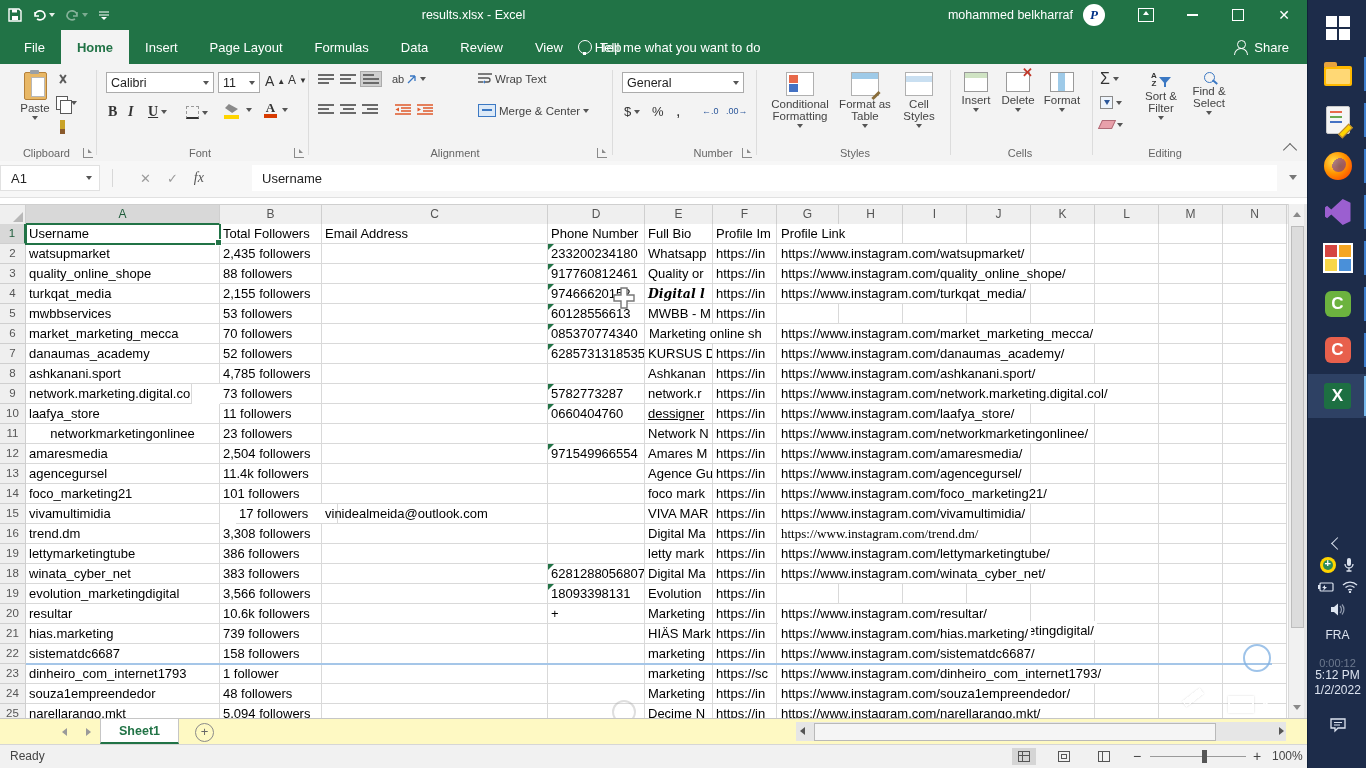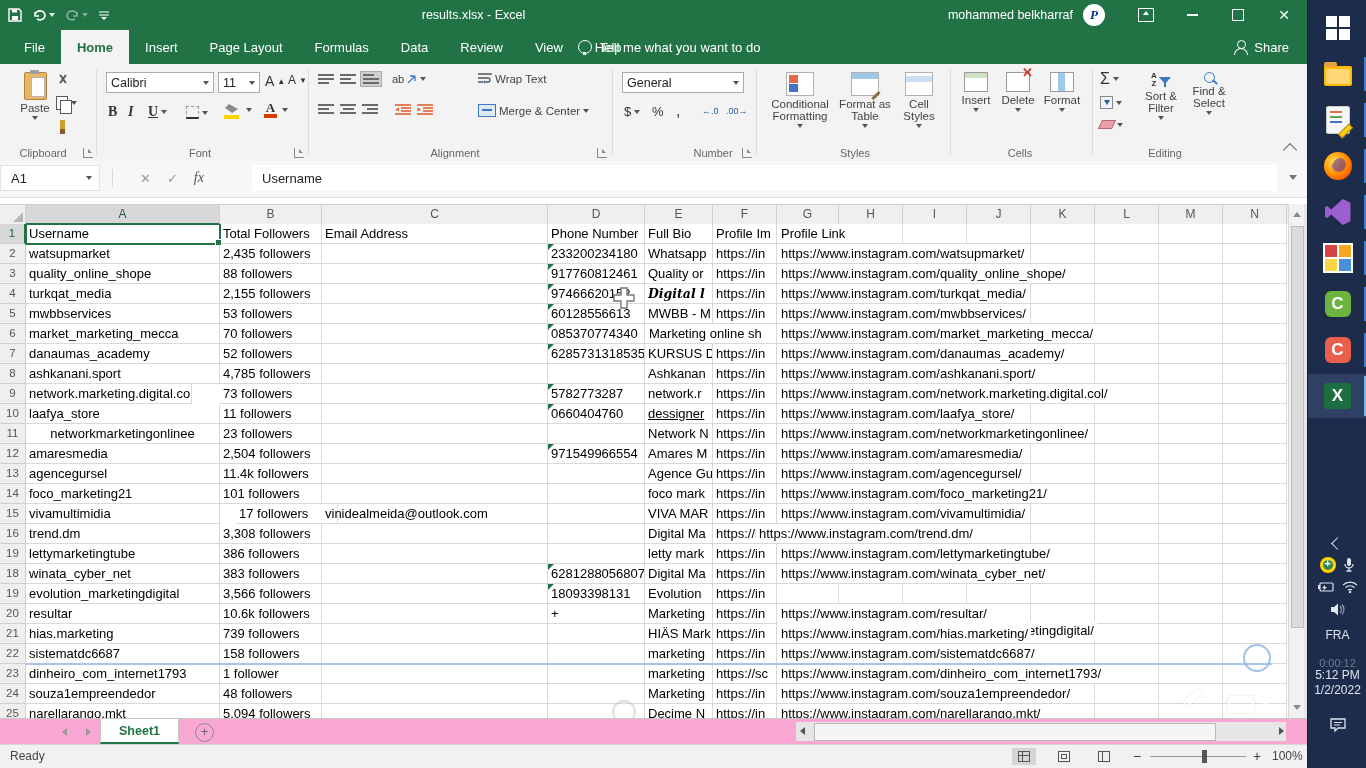--- a/index.html
+++ b/index.html
@@ -134,21 +134,21 @@
 
   
   .vscroll{position:absolute;left:1288px;top:204px;width:16px;height:514px;background:#f1f1f1;border-left:1px solid #d9d9d9;box-sizing:border-box;}
   .vthumb{position:absolute;left:2px;top:22px;width:11px;height:400px;background:#dcdcdc;border:1px solid #bdbdbd;}
   .sarrow{position:absolute;left:4px;width:0;height:0;border-left:4px solid transparent;border-right:4px solid transparent;}
   .up{top:8px;border-bottom:5px solid #8a8a8a;}
   .down{bottom:8px;border-top:5px solid #8a8a8a;}
   .edge-strip{position:absolute;left:1304px;top:204px;width:3px;height:540px;background:#e6e6e6;}
 
   
-  .sheetbar{position:absolute;left:0;top:718px;width:1357px;height:26px;background:#f9a8d4;border-top:1px solid #c6c6c6;box-sizing:border-box;}
+  .sheetbar{position:absolute;left:0;top:718px;width:1357px;height:26px;background:#fef9c3;border-top:1px solid #c6c6c6;box-sizing:border-box;}
   .tria{position:absolute;top:9px;width:0;height:0;border-top:4px solid transparent;border-bottom:4px solid transparent;}
   .tria.l{border-right:5px solid #9a9a9a;}
   .tria.r{border-left:5px solid #9a9a9a;}
   .sheettab{position:absolute;left:100px;top:0;height:25px;padding:0 18px;background:#fff;border-right:1px solid #c6c6c6;border-left:1px solid #c6c6c6;display:flex;align-items:center;font-size:12.5px;font-weight:bold;color:#217346;border-bottom:2px solid #217346;box-sizing:border-box;}
   .newsheet{position:absolute;left:195px;top:4px;width:17px;height:17px;border:1px solid #8a8a8a;border-radius:50%;color:#666;font-size:13px;line-height:15px;text-align:center;}
   .hscroll{position:absolute;left:796px;top:3px;width:490px;height:19px;background:#e6e6e6;}
   .hthumb{position:absolute;left:18px;top:1px;width:400px;height:16px;background:#f5f5f5;border:1px solid #b9b9b9;}
   .harrow{position:absolute;top:5px;width:0;height:0;border-top:4px solid transparent;border-bottom:4px solid transparent;}
   .harrow.l{left:4px;border-right:5px solid #555;}
   .harrow.r{right:2px;border-left:5px solid #555;}
@@ -289,21 +289,21 @@
     <div class="smallbtn" style="left:56px;top:10px;">
         <span class="ic-scis"></span>
       </div>
     <div class="smallbtn" style="left:56px;top:32px;">
         <span class="ic-copy"></span>
         <span class="car dark"></span>
       </div>
     <div class="smallbtn" style="left:56px;top:56px;">
         <span class="ic-brush"></span>
       </div>
-    <div class="glabel" style="left:8px;width:70px;">Clipboard</div>
+    <div class="glabel" style="left:0;width:70px;text-align:right;">Clipboard</div>
     <span class="launcher" style="left:83px;"></span>
     <div class="gdiv" style="left:96px;"></div>
 
     <div class="combo" style="left:106px;top:8px;width:108px;">
         <span>Calibri</span>
         <span class="car dark"></span>
       </div>
     <div class="combo" style="left:218px;top:8px;width:42px;">
         <span>11</span>
         <span class="car dark"></span>
@@ -622,21 +622,20 @@
         </div>
         <div class="grow" style="top: 80px;">
           <div class="rh">5</div>
           <div class="cell" style="left: 26px; width: 194px;">mwbbservices</div>
           <div class="cell" style="left: 220px; width: 102px;">53 followers</div>
           <div class="cell" style="left: 322px; width: 226px;"></div>
           <div class="cell err" style="left: 548px; width: 97px;">60128556613</div>
           <div class="cell" style="left: 645px; width: 68px;">MWBB - M</div>
           <div class="cell" style="left: 713px; width: 64px;">https://in</div>
           <div class="cell" style="left: 777px; width: 62px;"></div>
-          <div class="spill" style="left: 778px;">https://www.instagram.com/mwbbservices/</div>
           <div class="cell" style="left: 839px; width: 64px;"></div>
           <div class="cell" style="left: 903px; width: 64px;"></div>
           <div class="cell" style="left: 967px; width: 64px;"></div>
           <div class="cell" style="left: 1031px; width: 64px;"></div>
           <div class="cell" style="left: 1095px; width: 64px;"></div>
           <div class="cell" style="left: 1159px; width: 64px;"></div>
           <div class="cell" style="left: 1223px; width: 64px;"></div>
         </div>
         <div class="grow" style="top: 100px;">
           <div class="rh">6</div>
@@ -821,21 +820,21 @@
         </div>
         <div class="grow" style="top: 300px;">
           <div class="rh">16</div>
           <div class="cell" style="left: 26px; width: 194px;">trend.dm</div>
           <div class="cell" style="left: 220px; width: 102px;">3,308 followers</div>
           <div class="cell" style="left: 322px; width: 226px;"></div>
           <div class="cell" style="left: 548px; width: 97px;"></div>
           <div class="cell" style="left: 645px; width: 68px;">Digital Ma</div>
           <div class="cell" style="left: 713px; width: 64px;">https://in</div>
           <div class="cell" style="left: 777px; width: 62px;"></div>
-          <div class="spill" style="left: 756px;">https://www.instagram.com/trend.dm/</div>
+          <div class="spill" style="left: 778px; font-family: Liberation Serif, serif;">https://www.instagram.com/trend.dm/</div>
           <div class="cell" style="left: 839px; width: 64px;"></div>
           <div class="cell" style="left: 903px; width: 64px;"></div>
           <div class="cell" style="left: 967px; width: 64px;"></div>
           <div class="cell" style="left: 1031px; width: 64px;"></div>
           <div class="cell" style="left: 1095px; width: 64px;"></div>
           <div class="cell" style="left: 1159px; width: 64px;"></div>
           <div class="cell" style="left: 1223px; width: 64px;"></div>
         </div>
         <div class="grow" style="top: 320px;">
           <div class="rh">19</div>

